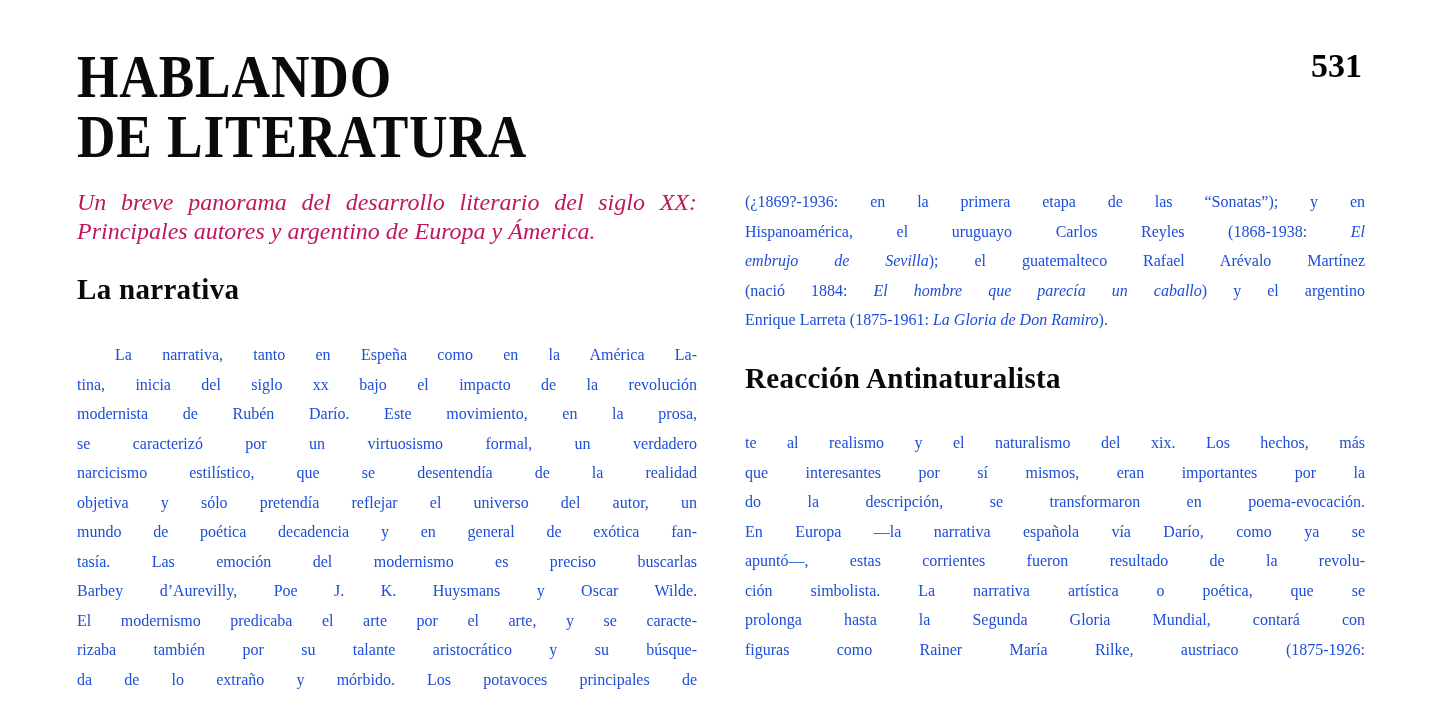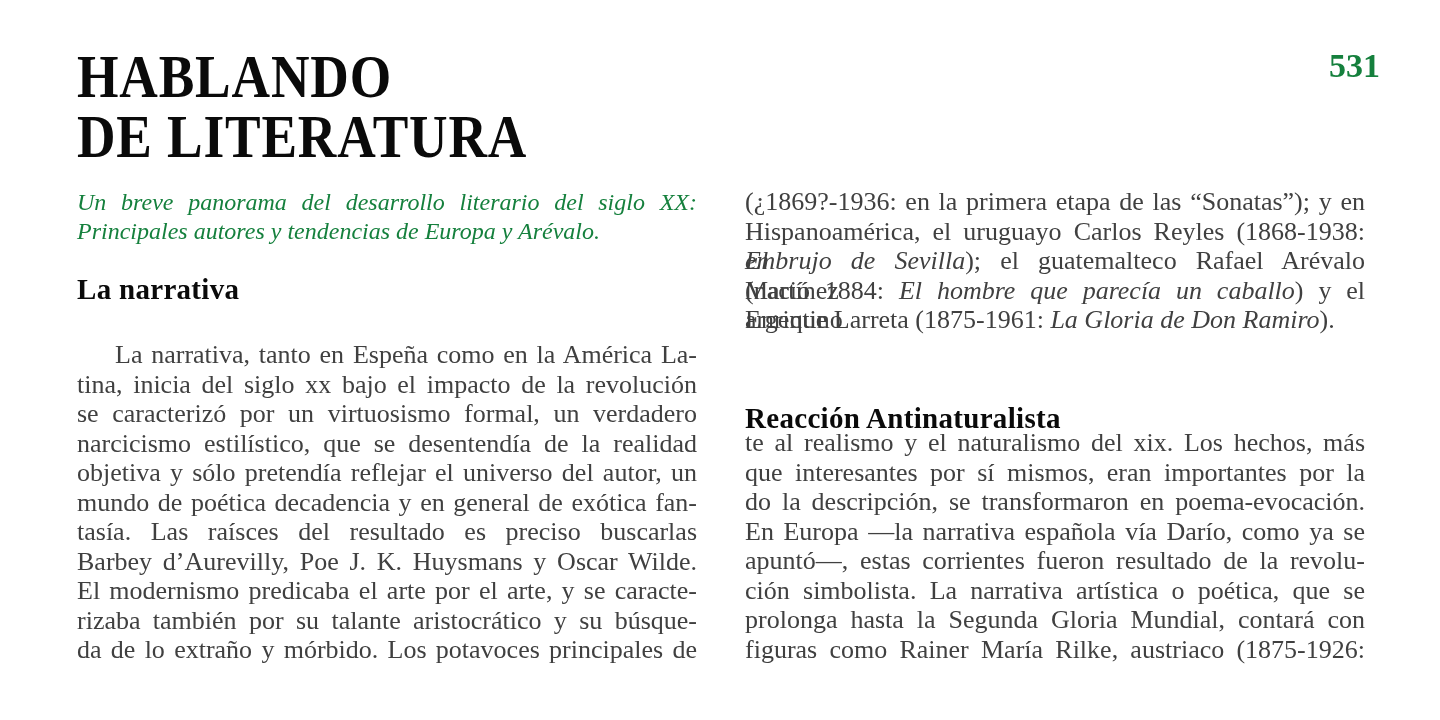--- a/index.html
+++ b/index.html
@@ -32,55 +32,55 @@
     letter-spacing: 1px;
     transform: scaleX(0.86);
     transform-origin: 0 0;
     white-space: nowrap;
     color: #0a0a0a;
   }
   .title-line { display: block; }
   .page-number {
     position: absolute;
     top: 49px;
-    right: 60px;
+    right: 78px;
     font-family: "Liberation Serif", serif;
     font-weight: 700;
     font-size: 34px;
     line-height: 1;
-    color: #15803d;
+    color: #000000;
   }
   .subtitle {
     position: absolute;
     left: 77px;
     top: 188px;
     width: 620px;
     font-style: italic;
     font-size: 24px;
     line-height: 28.5px;
-    color: #15803d;
+    color: #be185d;
   }
   .heading {
     position: absolute;
     margin: 0;
     font-family: "Liberation Serif", serif;
     font-weight: 700;
     font-size: 29px;
     line-height: 35px;
     letter-spacing: 0.3px;
     color: #0a0a0a;
   }
   .heading-left  { left: 77px;  top: 272px; }
-  .heading-right { left: 745px; top: 361px; margin-top: 40px; }
+  .heading-right { left: 745px; top: 361px; }
   .body-text {
     position: absolute;
     width: 620px;
-    font-size: 26px;
+    font-size: 16px;
     line-height: 29.5px;
-    color: #404040;
+    color: #1d4ed8;
   }
   .para-left   { left: 77px;  top: 340px; }
   .para-right1 { left: 745px; top: 187px; }
   .para-right2 { left: 745px; top: 428px; }
   .tline {
     text-align: justify;
     text-align-last: justify;
     height: 29.5px;
   }
   .subtitle .tline { height: 28.5px; }
@@ -95,33 +95,34 @@
 
   <div class="page-number">531</div>
 
   <h1 class="title">
     <span class="title-line">HABLANDO</span>
     <span class="title-line">DE LITERATURA</span>
   </h1>
 
   <div class="subtitle">
       <div class="tline"><span>Un breve panorama del desarrollo literario del siglo XX:</span></div>
-      <div class="tline tlast"><span>Principales autores y tendencias de Europa y Arévalo.</span></div>
+      <div class="tline tlast"><span>Principales autores y argentino de Europa y Ámerica.</span></div>
     </div>
 
   <h2 class="heading heading-left">La narrativa</h2>
 
   <div class="body-text para-left">
       <div class="tline tind"><span>La narrativa, tanto en Espeña como en la América La-</span></div>
       <div class="tline"><span>tina, inicia del siglo xx bajo el impacto de la revolución</span></div>
+      <div class="tline"><span>modernista de Rubén Darío. Este movimiento, en la prosa,</span></div>
       <div class="tline"><span>se caracterizó por un virtuosismo formal, un verdadero</span></div>
       <div class="tline"><span>narcicismo estilístico, que se desentendía de la realidad</span></div>
       <div class="tline"><span>objetiva y sólo pretendía reflejar el universo del autor, un</span></div>
       <div class="tline"><span>mundo de poética decadencia y en general de exótica fan-</span></div>
-      <div class="tline"><span>tasía. Las raísces del resultado es preciso buscarlas</span></div>
+      <div class="tline"><span>tasía. Las emoción del modernismo es preciso buscarlas</span></div>
       <div class="tline"><span>Barbey d’Aurevilly, Poe J. K. Huysmans y Oscar Wilde.</span></div>
       <div class="tline"><span>El modernismo predicaba el arte por el arte, y se caracte-</span></div>
       <div class="tline"><span>rizaba también por su talante aristocrático y su búsque-</span></div>
       <div class="tline"><span>da de lo extraño y mórbido. Los potavoces principales de</span></div>
     </div>
 
   <div class="body-text para-right1">
       <div class="tline"><span>(¿1869?-1936: en la primera etapa de las “Sonatas”); y en</span></div>
       <div class="tline"><span>Hispanoamérica, el uruguayo Carlos Reyles (1868-1938: </span><span class="it">El</span></div>
       <div class="tline"><span class="it">embrujo de Sevilla</span><span>); el guatemalteco Rafael Arévalo Martínez</span></div>

